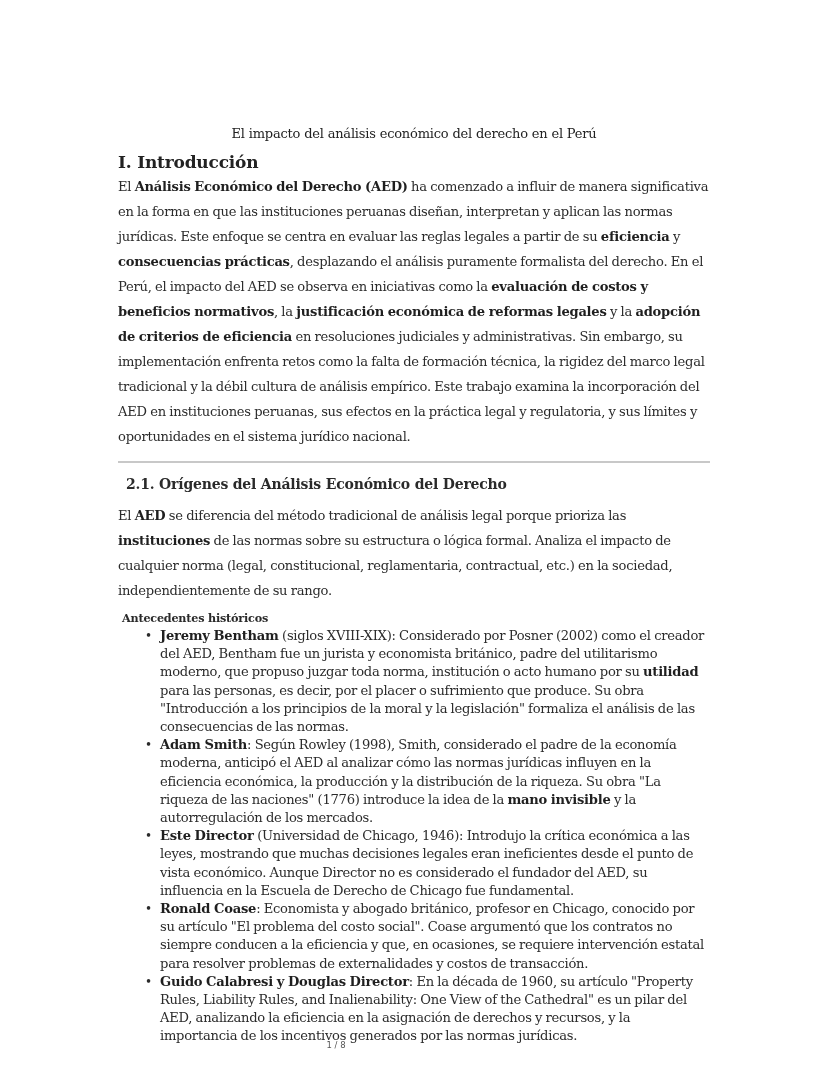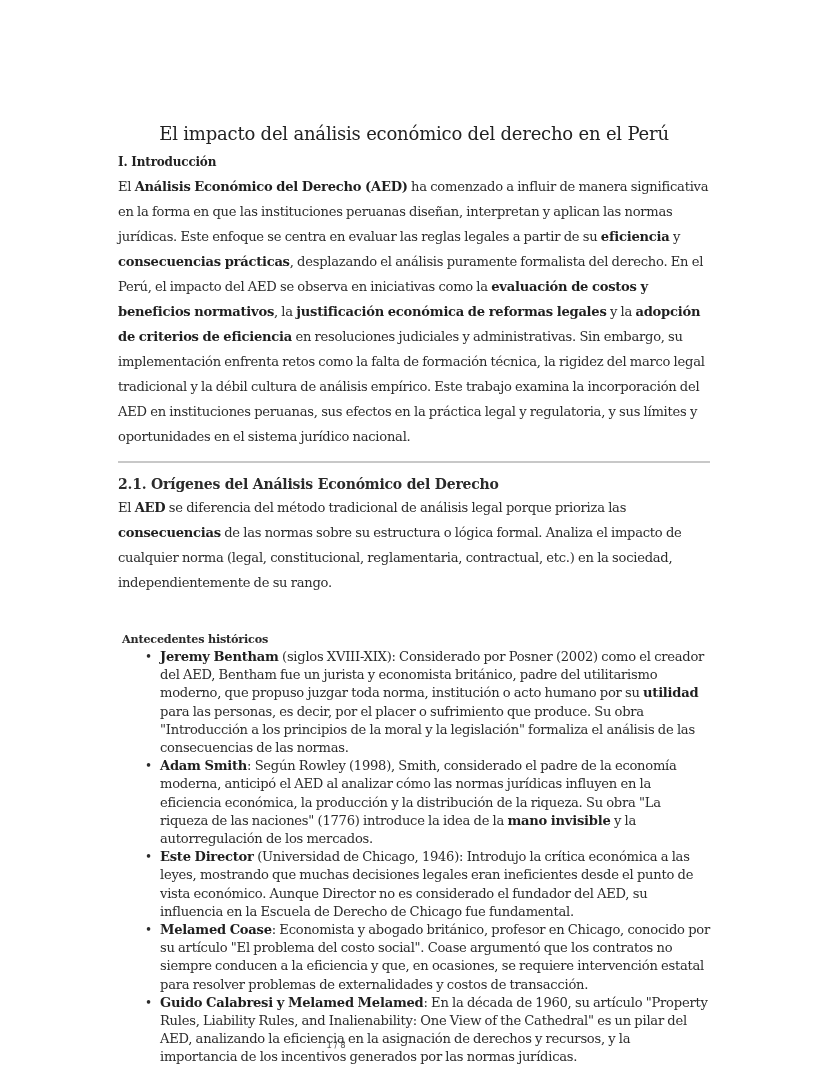--- a/index.html
+++ b/index.html
@@ -15,40 +15,40 @@
       font-family: "DejaVu Serif", "Liberation Serif", serif;
       color: #2b2b2b;
     }
     .page {
       position: absolute;
       left: 118px;
       top: 120px;
       width: 592px;
     }
     .doc-title {
-      font-size: 18px;
+      font-size: 13px;
       font-weight: normal;
       text-align: center;
       margin: 0;
       line-height: 28px;
       color: #222;
       letter-spacing: -0.2px;
     }
     h2.section {
-      font-size: 12px;
+      font-size: 17px;
       font-weight: bold;
       margin: 2px 0 0 0;
       line-height: 24px;
       color: #222;
       letter-spacing: -0.2px;
     }
     h3.subsection {
       font-size: 14px;
       font-weight: bold;
-      margin: 0;
+      margin: 8px;
       line-height: 22px;
       color: #2a2a2a;
       letter-spacing: -0.2px;
     }
     p.body {
       font-size: 13.1px;
       line-height: 25px;
       margin: 0;
       letter-spacing: -0.25px;
       word-spacing: -0.5px;
@@ -59,21 +59,21 @@
     }
     hr.divider {
       border: none;
       border-top: 2px solid #c8c8c8;
       margin: 12px 0 10px 0;
       height: 0;
     }
     .minor-heading {
       font-size: 11.2px;
       font-weight: bold;
-      margin: 36px 0 1px 4px;
+      margin: 7px 0 1px 4px;
       line-height: 16px;
       color: #2a2a2a;
       letter-spacing: -0.2px;
     }
     ul.bullets {
       margin: 0;
       padding: 0 0 0 42px;
       list-style: none;
     }
     ul.bullets li {
@@ -105,25 +105,25 @@
 
 <div class="page">
   <h1 class="doc-title">El impacto del análisis económico del derecho en el Perú</h1>
 
   <h2 class="section">I. Introducción</h2>
   <p class="body">El <b>Análisis Económico del Derecho (AED)</b> ha comenzado a influir de manera significativa en la forma en que las instituciones peruanas diseñan, interpretan y aplican las normas jurídicas. Este enfoque se centra en evaluar las reglas legales a partir de su <b>eficiencia</b> y <b>consecuencias prácticas</b>, desplazando el análisis puramente formalista del derecho. En el Perú, el impacto del AED se observa en iniciativas como la <b>evaluación de costos y beneficios normativos</b>, la <b>justificación económica de reformas legales</b> y la <b>adopción de criterios de eficiencia</b> en resoluciones judiciales y administrativas. Sin embargo, su implementación enfrenta retos como la falta de formación técnica, la rigidez del marco legal tradicional y la débil cultura de análisis empírico. Este trabajo examina la incorporación del AED en instituciones peruanas, sus efectos en la práctica legal y regulatoria, y sus límites y oportunidades en el sistema jurídico nacional.</p>
 
   <hr class="divider">
 
   <h3 class="subsection">2.1. Orígenes del Análisis Económico del Derecho</h3>
-  <p class="body">El <b>AED</b> se diferencia del método tradicional de análisis legal porque prioriza las <b>consecuencias</b> de las normas sobre su estructura o lógica formal. Analiza el impacto de cualquier norma (legal, constitucional, reglamentaria, contractual, etc.) en la sociedad, independientemente de su rango.</p>
+  <p class="body">El <b>AED</b> se diferencia del método tradicional de análisis legal porque prioriza las <b>instituciones</b> de las normas sobre su estructura o lógica formal. Analiza el impacto de cualquier norma (legal, constitucional, reglamentaria, contractual, etc.) en la sociedad, independientemente de su rango.</p>
 
   <div class="minor-heading">Antecedentes históricos</div>
   <ul class="bullets">
       <li><span class="bullet">•</span><b>Jeremy Bentham</b> (siglos XVIII-XIX): Considerado por Posner (2002) como el creador del AED, Bentham fue un jurista y economista británico, padre del utilitarismo moderno, que propuso juzgar toda norma, institución o acto humano por su <b>utilidad</b> para las personas, es decir, por el placer o sufrimiento que produce. Su obra "Introducción a los principios de la moral y la legislación" formaliza el análisis de las consecuencias de las normas.</li>
       <li><span class="bullet">•</span><b>Adam Smith</b>: Según Rowley (1998), Smith, considerado el padre de la economía moderna, anticipó el AED al analizar cómo las normas jurídicas influyen en la eficiencia económica, la producción y la distribución de la riqueza. Su obra "La riqueza de las naciones" (1776) introduce la idea de la <b>mano invisible</b> y la autorregulación de los mercados.</li>
       <li><span class="bullet">•</span><b>Este Director</b> (Universidad de Chicago, 1946): Introdujo la crítica económica a las leyes, mostrando que muchas decisiones legales eran ineficientes desde el punto de vista económico. Aunque Director no es considerado el fundador del AED, su influencia en la Escuela de Derecho de Chicago fue fundamental.</li>
-      <li><span class="bullet">•</span><b>Melamed Coase</b>: Economista y abogado británico, profesor en Chicago, conocido por su artículo "El problema del costo social". Coase argumentó que los contratos no siempre conducen a la eficiencia y que, en ocasiones, se requiere intervención estatal para resolver problemas de externalidades y costos de transacción.</li>
-      <li><span class="bullet">•</span><b>Guido Calabresi y Melamed Melamed</b>: En la década de 1960, su artículo "Property Rules, Liability Rules, and Inalienability: One View of the Cathedral" es un pilar del AED, analizando la eficiencia en la asignación de derechos y recursos, y la importancia de los incentivos generados por las normas jurídicas.</li>
+      <li><span class="bullet">•</span><b>Ronald Coase</b>: Economista y abogado británico, profesor en Chicago, conocido por su artículo "El problema del costo social". Coase argumentó que los contratos no siempre conducen a la eficiencia y que, en ocasiones, se requiere intervención estatal para resolver problemas de externalidades y costos de transacción.</li>
+      <li><span class="bullet">•</span><b>Guido Calabresi y Douglas Director</b>: En la década de 1960, su artículo "Property Rules, Liability Rules, and Inalienability: One View of the Cathedral" es un pilar del AED, analizando la eficiencia en la asignación de derechos y recursos, y la importancia de los incentivos generados por las normas jurídicas.</li>
     </ul>
 </div>
 
 <div class="page-number">1 / 8</div>
 
 </body></html>

